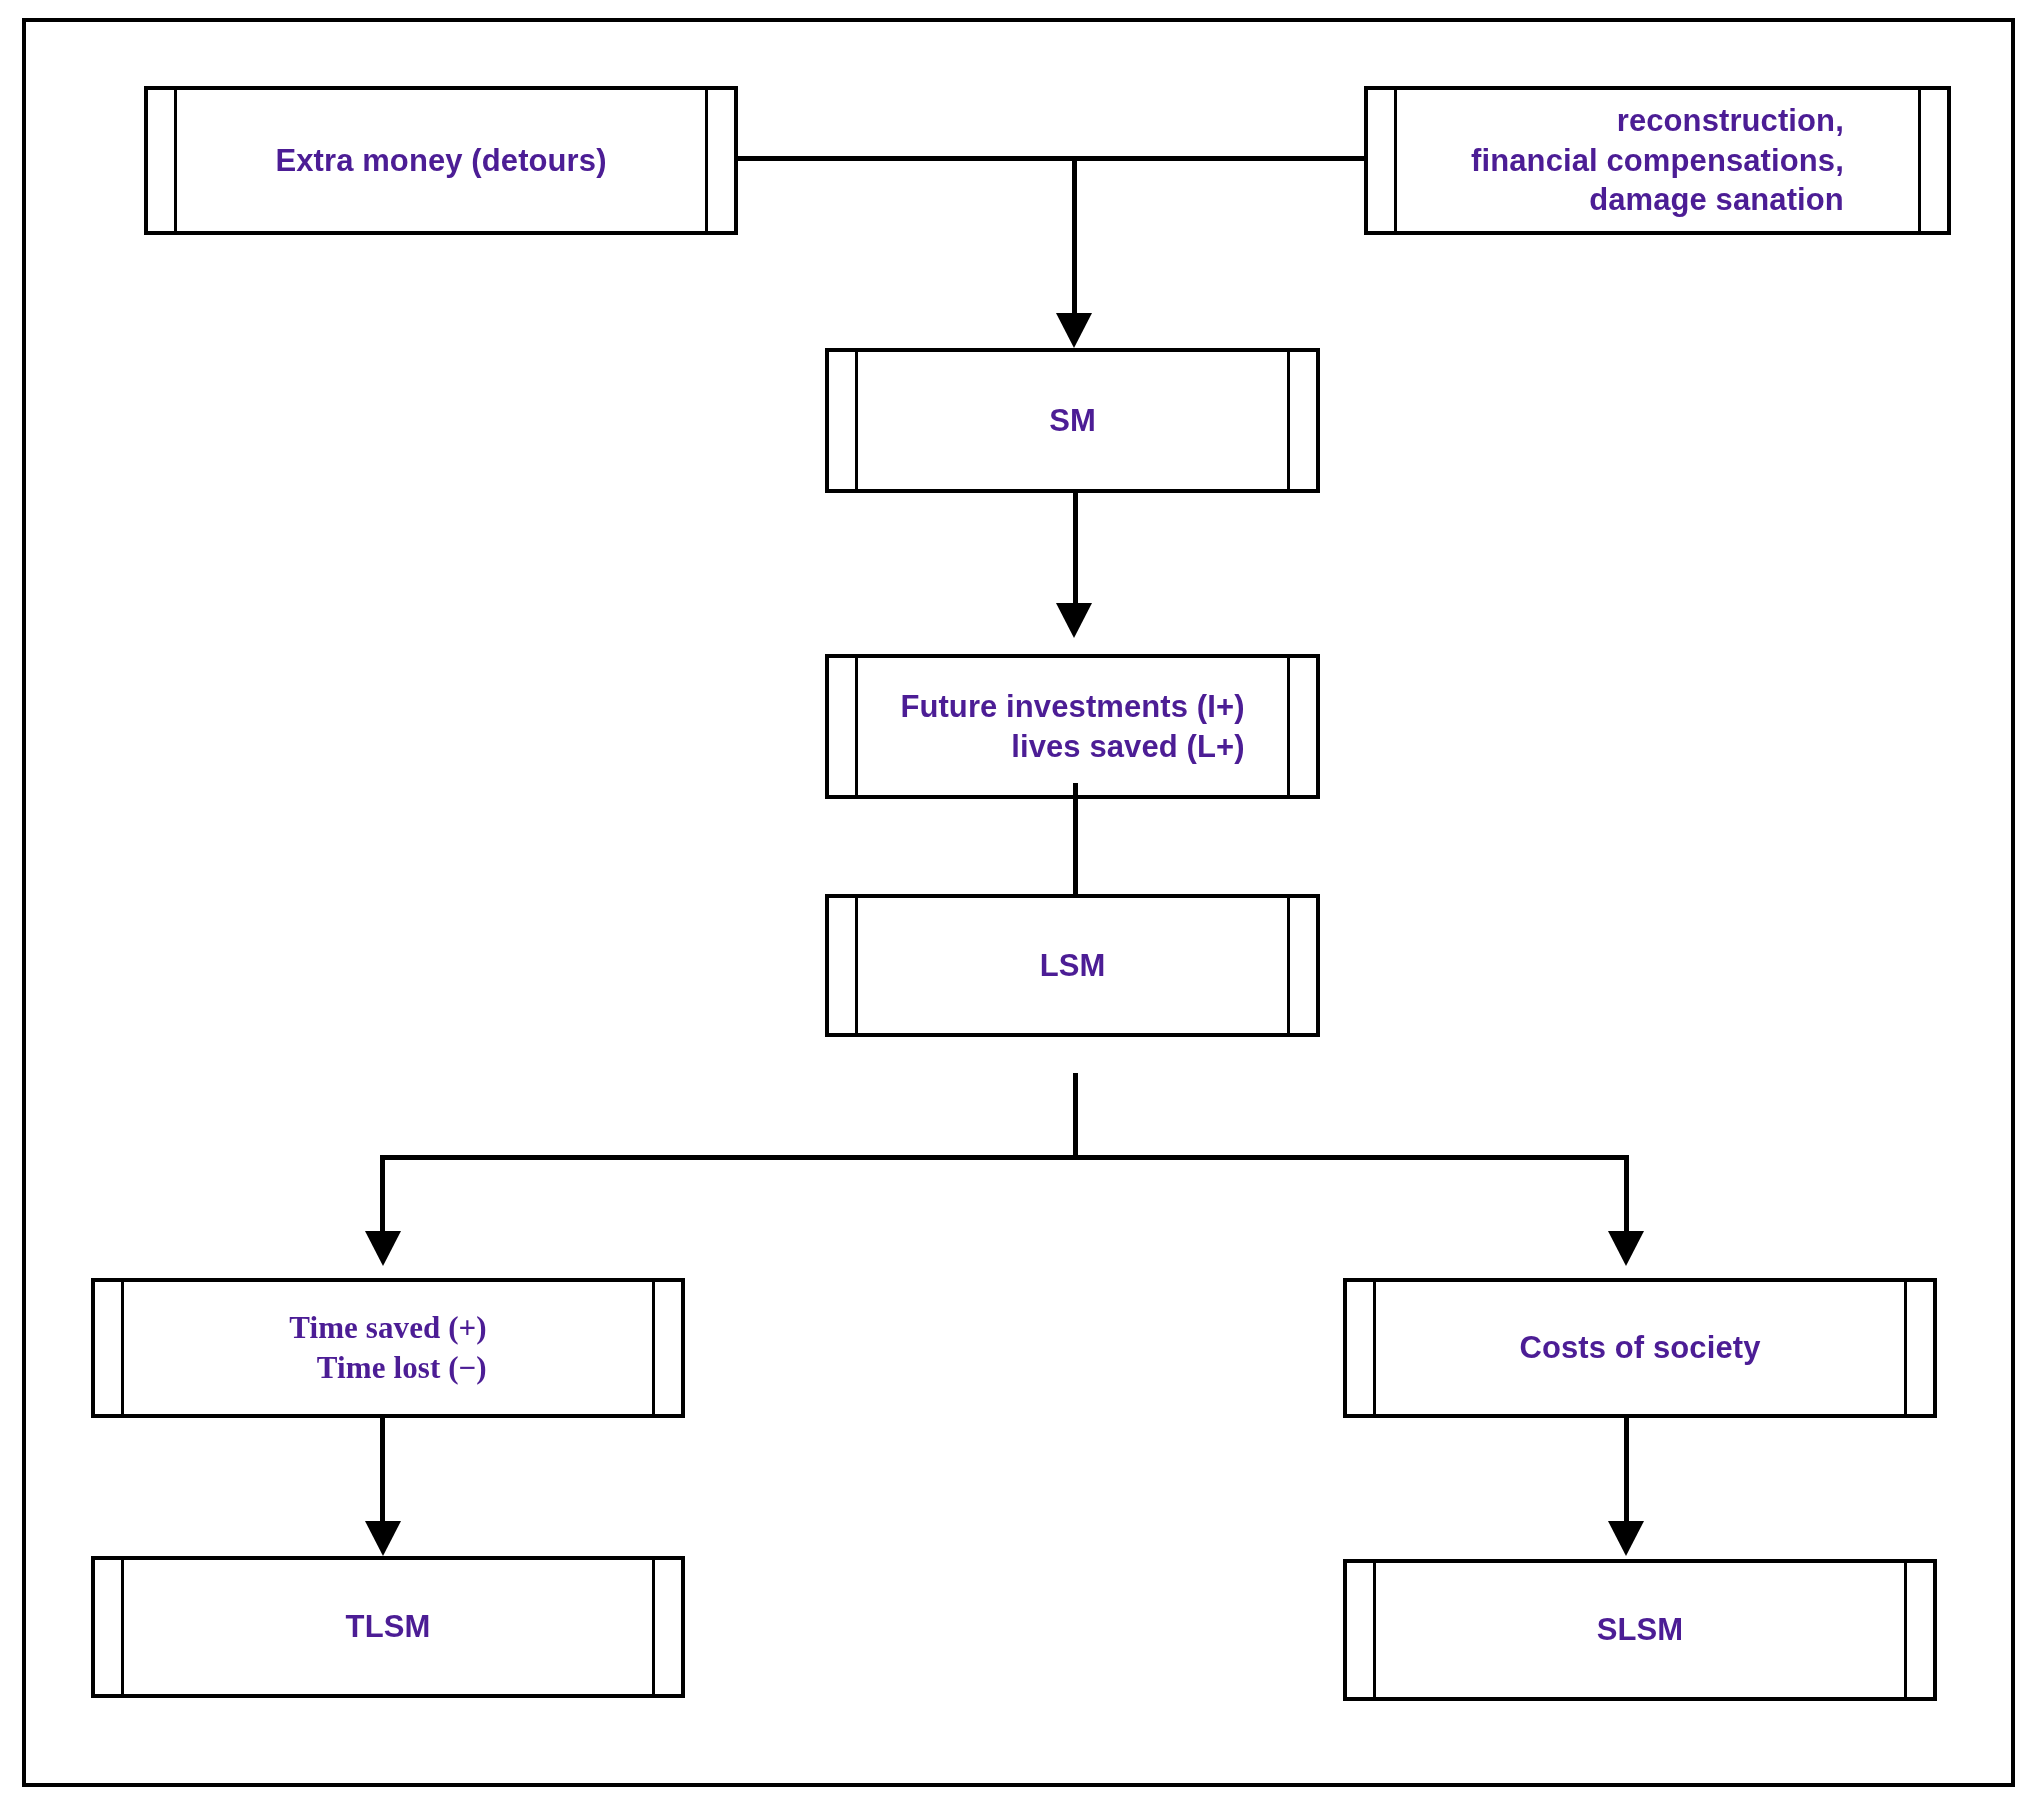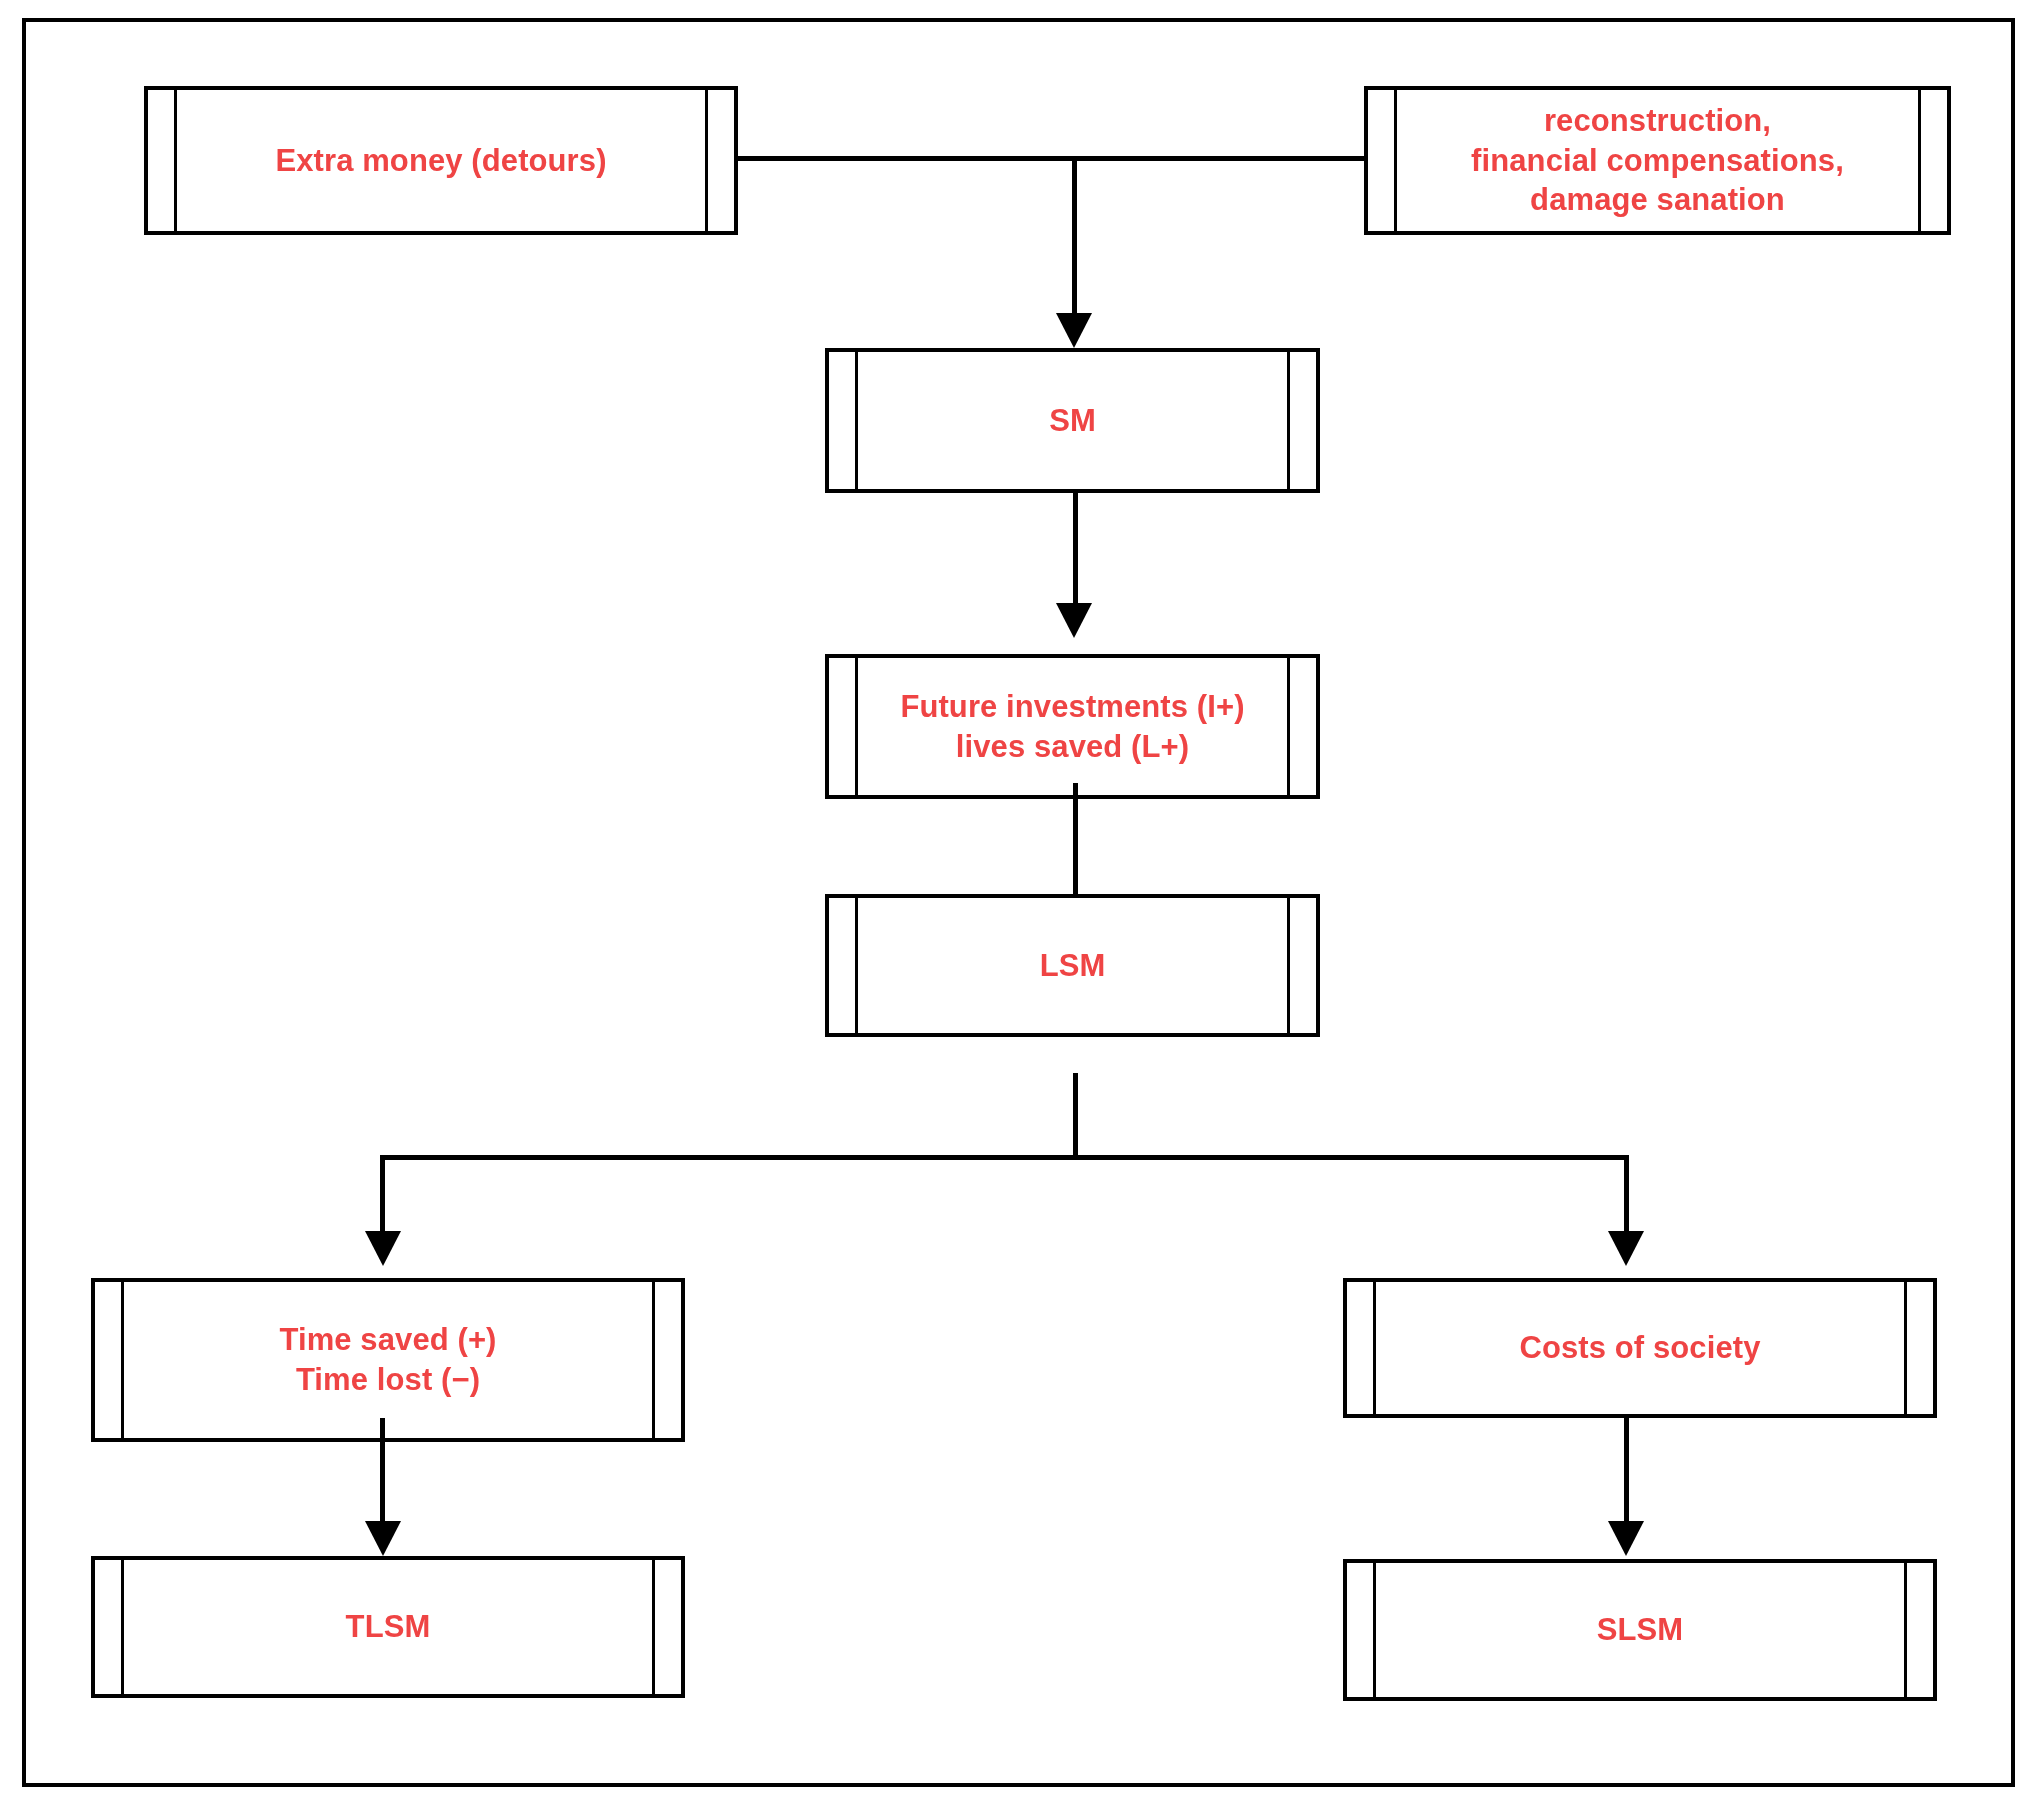--- a/index.html
+++ b/index.html
@@ -33,25 +33,25 @@
     position:absolute;
     top:0; bottom:0;
     width:2.7px;
     background:#000;
   }
   .node .rail.left{ left:26px; }
   .node .rail.right{ right:26px; }
   .node .label{
     position:relative;
     z-index:2;
-    text-align:center;
+    text-align:right;
     font-weight:bold;
     font-size:31px;
     line-height:1.28;
-    color:#ef4444;
+    color:#4c1d95;
     letter-spacing:0.1px;
     padding:0 39px;
     white-space:pre-line;
   }
   
   .hline{ position:absolute; height:5.4px; background:#000; }
   .vline{ position:absolute; width:5.4px; background:#000; }
   .vline.thin{ width:4.7px; }
   .arrowhead{
     position:absolute;
@@ -114,21 +114,21 @@
 
   <div class="vline thin" style="left:1073px; top:1073px; height:86px;"></div>
   <div class="hline" style="left:382px; top:1155px; width:1247px;"></div>
 
   <div class="vline thin" style="left:380px; top:1155px; height:76px;"></div>
   <div class="arrowhead" style="left:365px; top:1231px;"></div>
 
   <div class="vline thin" style="left:1624px; top:1155px; height:76px;"></div>
   <div class="arrowhead" style="left:1608px; top:1231px;"></div>
 
-  <div class="node" style="left:91px; top:1278px; width:594px; height:164px;">
+  <div class="node" style="left:91px; top:1278px; width:594px; height:140px;font-family:Liberation Serif, serif;">
     <span class="rail left"></span>
     <span class="rail right"></span>
     <span class="label">Time saved (+)
 Time lost (−)</span>
   </div>
 
   <div class="node" style="left:1343px; top:1278px; width:594px; height:140px;">
     <span class="rail left"></span>
     <span class="rail right"></span>
     <span class="label">Costs of society</span>

